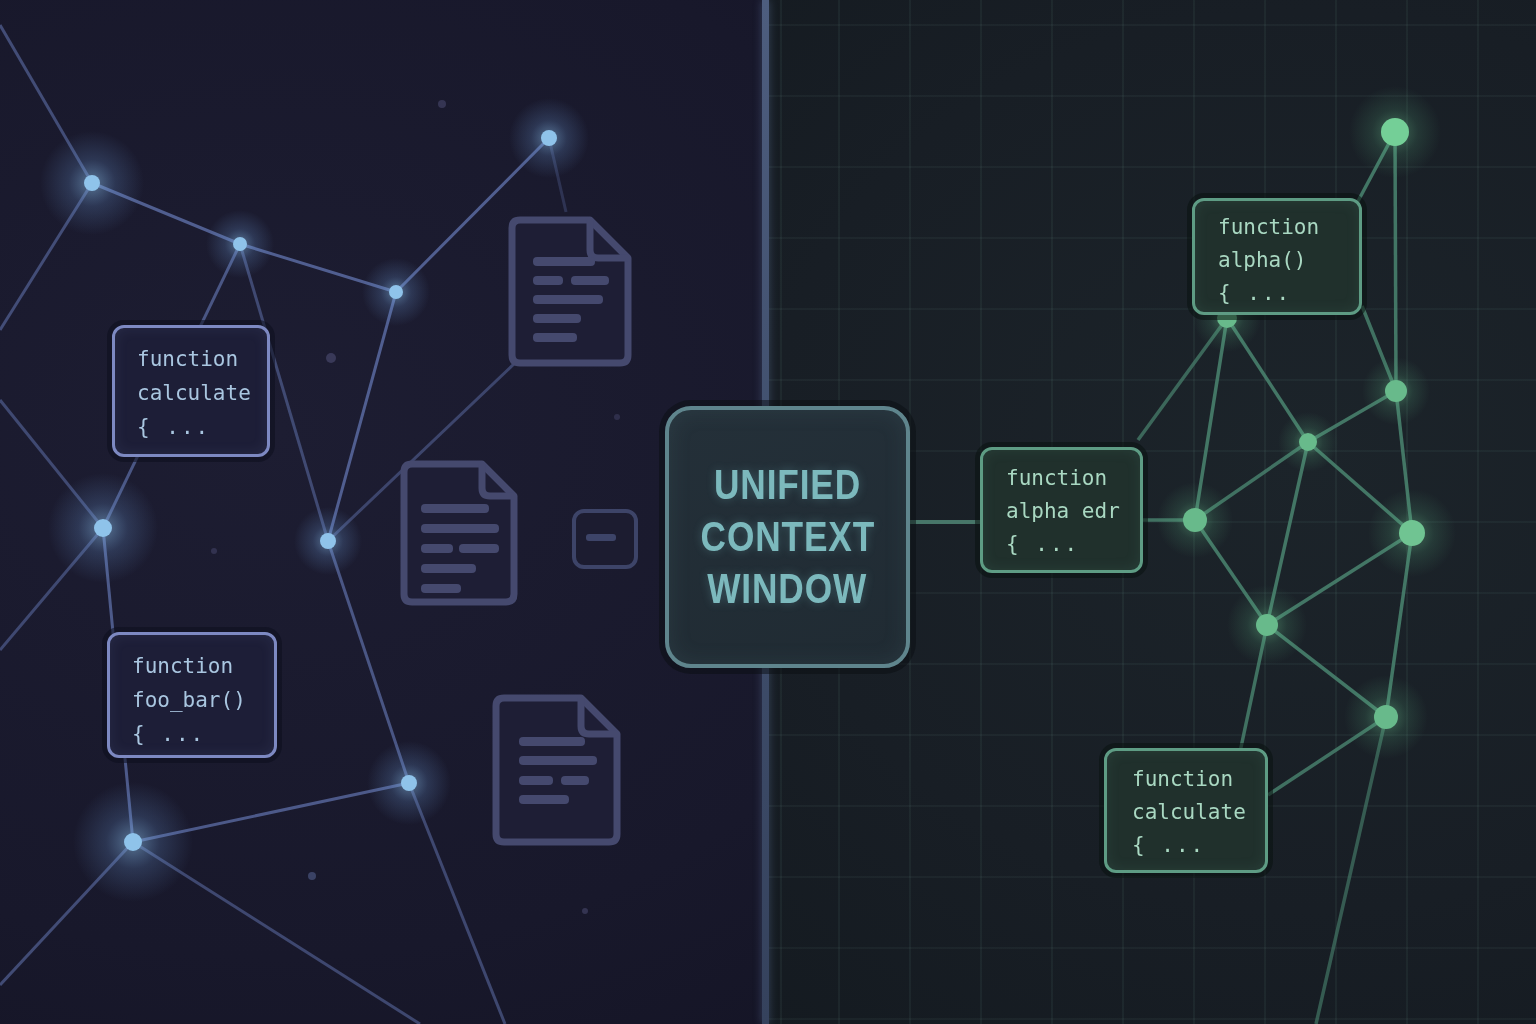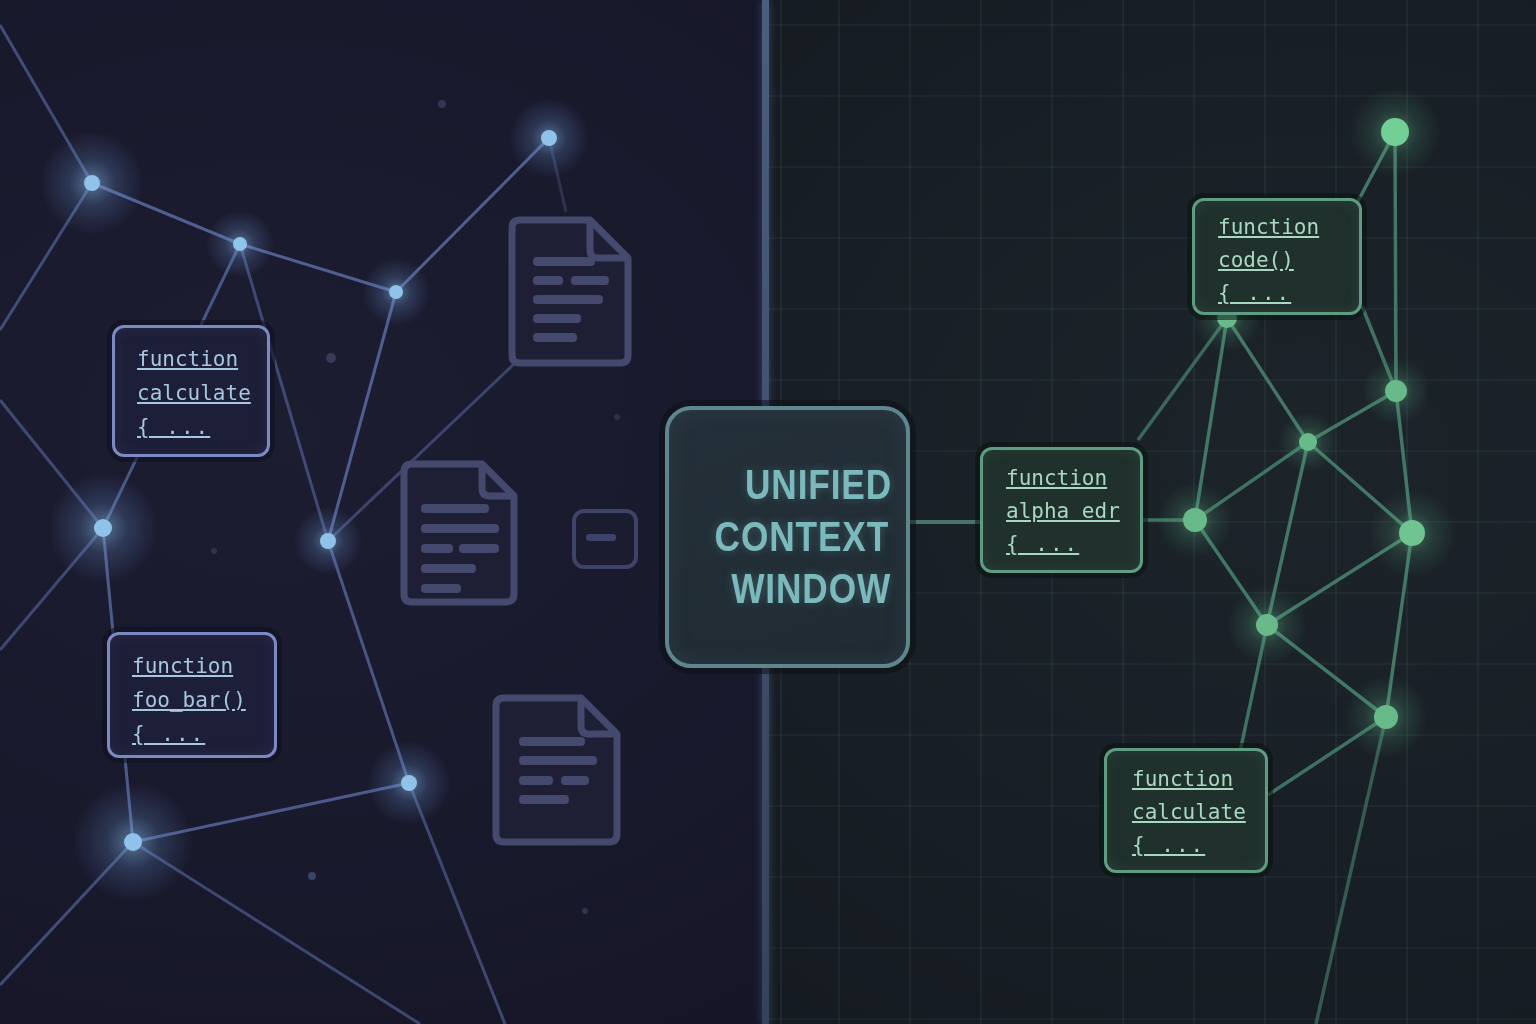--- a/index.html
+++ b/index.html
@@ -17,35 +17,35 @@
       repeating-linear-gradient(to bottom, rgba(128,186,166,.06) 0 2px, transparent 2px 71px);
     background-position:70px 24px;}
   .divider{position:absolute;left:762px;top:0;width:7px;height:1024px;
     background:linear-gradient(180deg,#4d5d7e 0%,#41506e 45%,#35425d 100%);
     box-shadow:0 0 9px rgba(120,150,200,.35);}
 
   svg.scene{position:absolute;left:0;top:0;}
 
   
   .code-box{position:absolute;box-sizing:border-box;border-radius:12px;z-index:3;}
-  .code-box .code-line{white-space:pre;text-decoration:underline;}
+  .code-box .code-line{white-space:pre;}
   .code-box.blue{border:3px solid #7d89c2;background:#1d1e37;color:#a9c6e0;
     box-shadow:0 0 0 5px rgba(12,14,30,.55), inset 0 0 14px rgba(125,137,194,.12);
     font-size:21px;line-height:34px;}
   .code-box.green{border:3px solid #5e9c84;background:#20302c;color:#a9d8c2;
     box-shadow:0 0 0 5px rgba(10,18,16,.55), inset 0 0 14px rgba(94,156,132,.14);
     font-size:21px;line-height:33px;}
   .code-body{letter-spacing:2px;}
 
   
   .center-box{position:absolute;left:665px;top:406px;width:245px;height:262px;
     box-sizing:border-box;border:4px solid #5f858d;border-radius:26px;
     background:linear-gradient(160deg,#243039 0%,#202b33 100%);
     box-shadow:0 0 0 6px rgba(10,14,18,.5), inset 0 0 22px rgba(95,133,141,.15);
-    display:flex;flex-direction:column;align-items:flex-end;justify-content:center;
+    display:flex;flex-direction:column;align-items:center;justify-content:center;
     gap:10px;z-index:3;}
   .center-box .title-line{
     font-family:"Liberation Sans","DejaVu Sans",sans-serif;font-weight:bold;
     font-size:42px;line-height:42px;color:#7cb9bd;letter-spacing:1px;
     transform:scaleX(.84);text-shadow:0 0 10px rgba(120,190,195,.3);}
 </style>
 </head>
 <body>
 
 <div class="left-bg"></div>
@@ -221,21 +221,21 @@
 </div>
 
 <div class="center-box">
   <div class="title-line">UNIFIED</div>
   <div class="title-line">CONTEXT</div>
   <div class="title-line">WINDOW</div>
 </div>
 
 <div class="code-box green" style="left:1192px;top:198px;width:170px;height:117px;padding:10px 0 0 23px;">
   <div class="code-line">function</div>
-  <div class="code-line">code()</div>
+  <div class="code-line">alpha()</div>
   <div class="code-line code-body">{ ...</div>
 </div>
 
 <div class="code-box green" style="left:980px;top:447px;width:163px;height:126px;padding:12px 0 0 23px;">
   <div class="code-line">function</div>
   <div class="code-line">alpha edr</div>
   <div class="code-line code-body">{ ...</div>
 </div>
 
 <div class="code-box green" style="left:1104px;top:748px;width:164px;height:125px;padding:12px 0 0 25px;">

